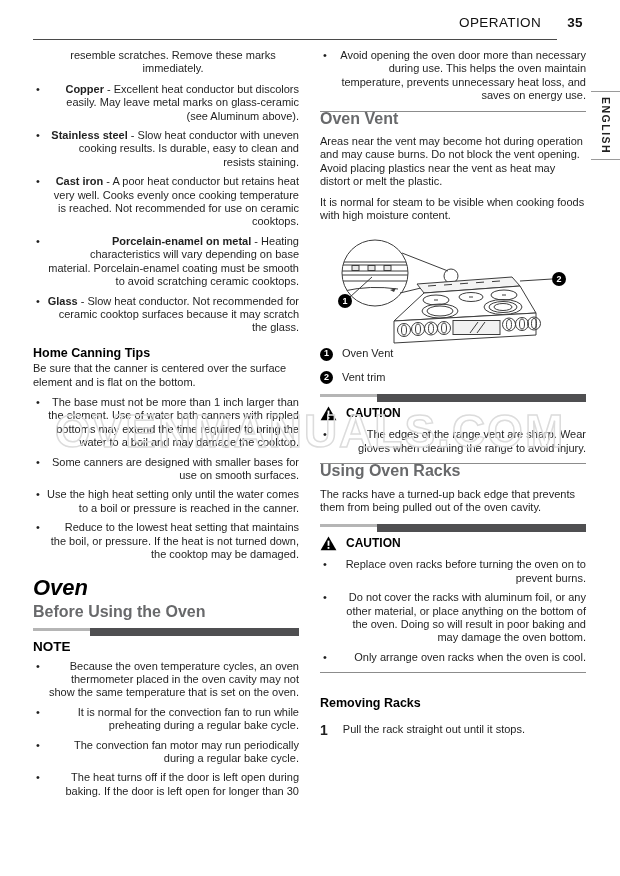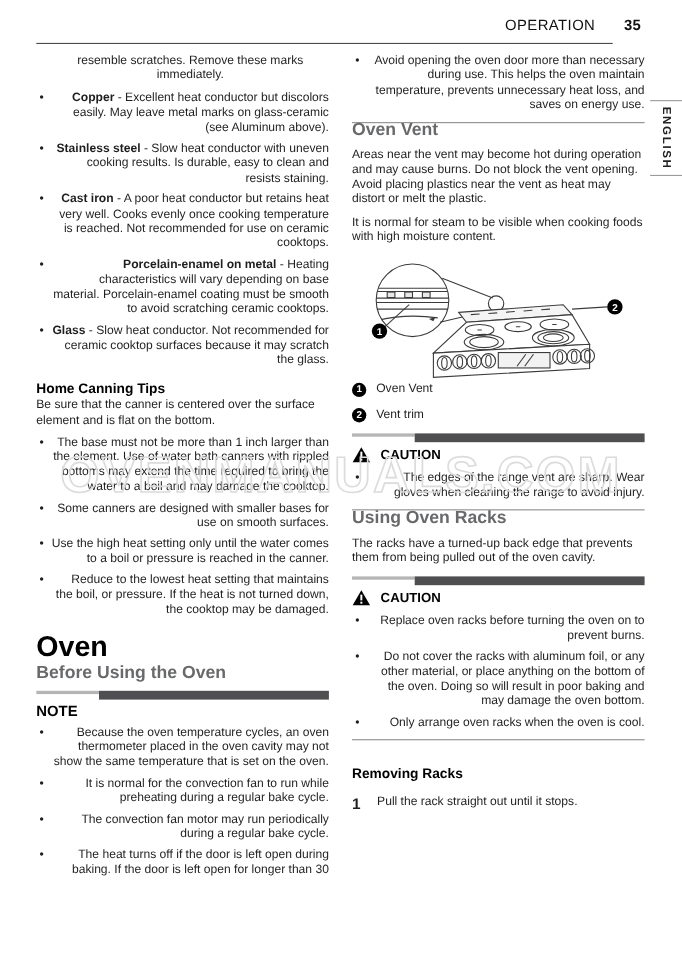--- a/index.html
+++ b/index.html
@@ -44,21 +44,21 @@
   .col { width:266px; font-size:11px; line-height:13.4px; }
 
   p { margin:0 0 7px; }
   .cont { padding-left:14px;text-align:center; }
 
   ul.b { list-style:none; margin:0 0 2px; padding:0; }
   ul.b li { position:relative; padding-left:14px; margin-bottom:6px;text-align:right; }
   ul.b li::before { content:"\2022"; position:absolute; left:3px; top:0; color:#1f1f1f; }
 
   h3.black-sub { font-size:12.5px; margin:12px 0 2px; color:#000; font-weight:bold; }
-  h1.oven-title { font-size:26px; margin:20px 0 4px; color:#000; font-weight:bold; }
+  h1.oven-title { font-size:22px; margin:20px 0 4px; color:#000; font-weight:bold;font-style:italic; }
   h2.gray { font-size:16px; color:#68696b; margin:0 0 10px; font-weight:bold; }
 
   .two-tone-bar { position:relative; height:8px; margin:10px 0 4px; }
   .two-tone-bar .light { position:absolute; left:0; top:0; width:57px; height:3px; background:#b5b5b5; }
   .two-tone-bar .dark  { position:absolute; left:57px; top:0; right:0; height:8px; background:#4f4f51; }
 
   .note-label { font-size:13.5px; font-weight:bold; margin:1px 0 6px; color:#000; }
   .caution-head { display:flex; align-items:center; gap:9px; font-weight:bold; font-size:12px; margin:2px 0 7px; color:#000; }
   .caution-head svg { display:block; }
 

